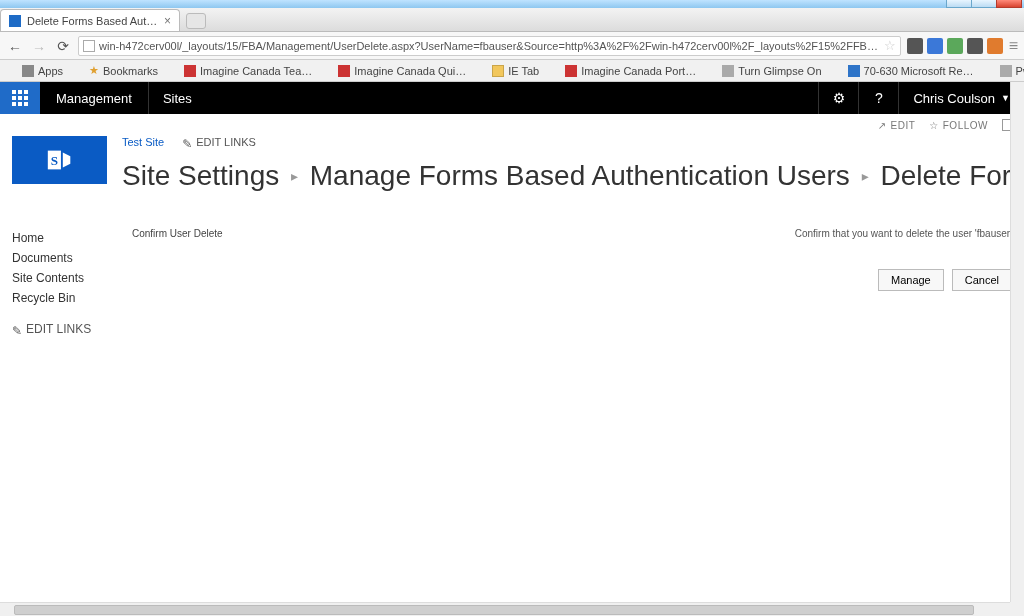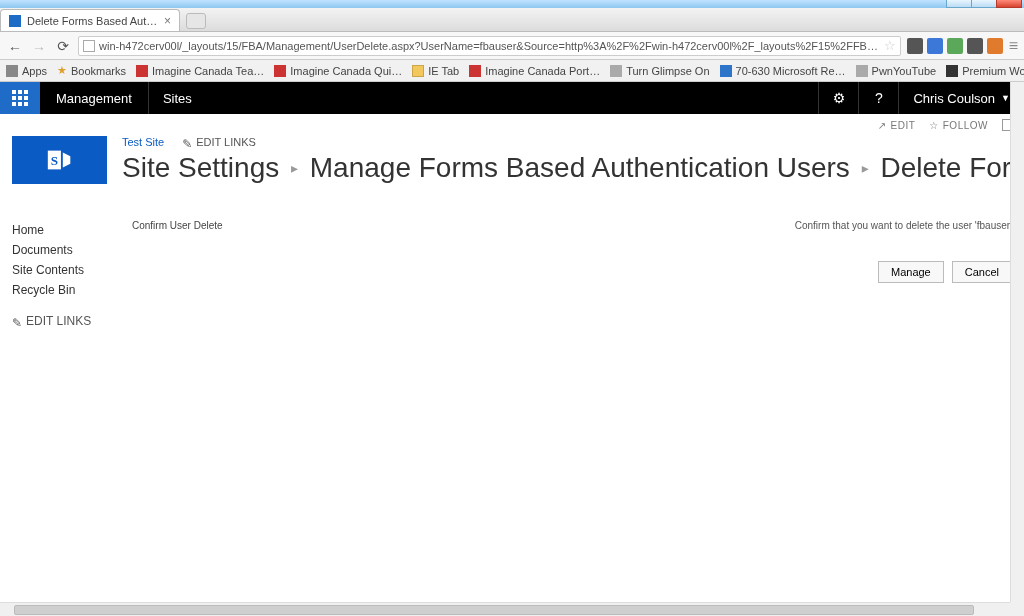--- a/index.html
+++ b/index.html
@@ -30,21 +30,21 @@
   .ext-icons { display: flex; gap: 4px; }
   .ext-icons span { width: 16px; height: 16px; border-radius: 2px; }
   .ext-icons .blue { background: #3b78d8; }
   .ext-icons .green { background: #5ba85b; }
   .ext-icons .dark { background: #555; }
   .ext-icons .orange { background: #e07b2e; }
   .chrome-menu { font-size: 16px; color: #888; }
 
   
   .bookmarks { height: 22px; background: #f1f1f1; border-bottom: 1px solid #ccc; display: flex; align-items: center; padding: 0 6px; gap: 10px; font-size: 11px; color: #444; overflow: hidden; white-space: nowrap; }
-  .bookmarks .bm { display: inline-flex; align-items: center; gap: 4px; }
+  .bookmarks .bm { display: inline-flex; align-items: center; gap: 4px; margin-left: 16px; }
   .bookmarks .fico { width: 12px; height: 12px; display: inline-block; }
   .grid { background: #888; }
   .star-y { color: #e0a030; }
   .red-i { background: #c33; }
   .folder { background: #f2c75c; border: 1px solid #caa54a; }
   .grey-i { background: #aaa; }
   .blue-i { background: #2e74c8; }
   .dark-i { background: #333; }
   .bookmarks .gap { flex: 1; }
 
@@ -65,21 +65,21 @@
   .ribbon-row .itm { display: flex; align-items: center; gap: 4px; letter-spacing: 0.5px; }
   .ribbon-row .box { width: 12px; height: 12px; border: 1px solid #999; display: inline-block; }
 
   
   .content { display: flex; padding: 0 12px 12px 12px; }
   .logo-col { width: 110px; }
   .logo { width: 95px; height: 48px; background: #0a5bc4; display: flex; align-items: center; justify-content: center; }
   .logo svg { width: 30px; height: 30px; }
 
   .main-col { flex: 1; min-width: 0; }
-  .topnav { display: flex; align-items: center; gap: 18px; font-size: 11px; margin-bottom: 4px; }
+  .topnav { display: flex; align-items: center; gap: 18px; font-size: 11px; margin-bottom: 12px; }
   .topnav .link { color: #0a5bc4; }
   .topnav .editlinks { color: #555; display: flex; align-items: center; gap: 4px; }
   .pencil { width: 10px; height: 10px; display: inline-block; }
   .pencil::before { content: "✎"; font-size: 12px; color: #555; }
 
   .breadcrumb { font-size: 28px; font-weight: 200; color: #333; white-space: nowrap; overflow: hidden; }
   .breadcrumb .sep { font-size: 14px; color: #999; margin: 0 4px; position: relative; top: -4px; }
 
   .page-body { display: flex; gap: 20px; margin-top: -2px; }
   .quicklaunch { width: 100px; padding-top: 26px; font-size: 12px; }

